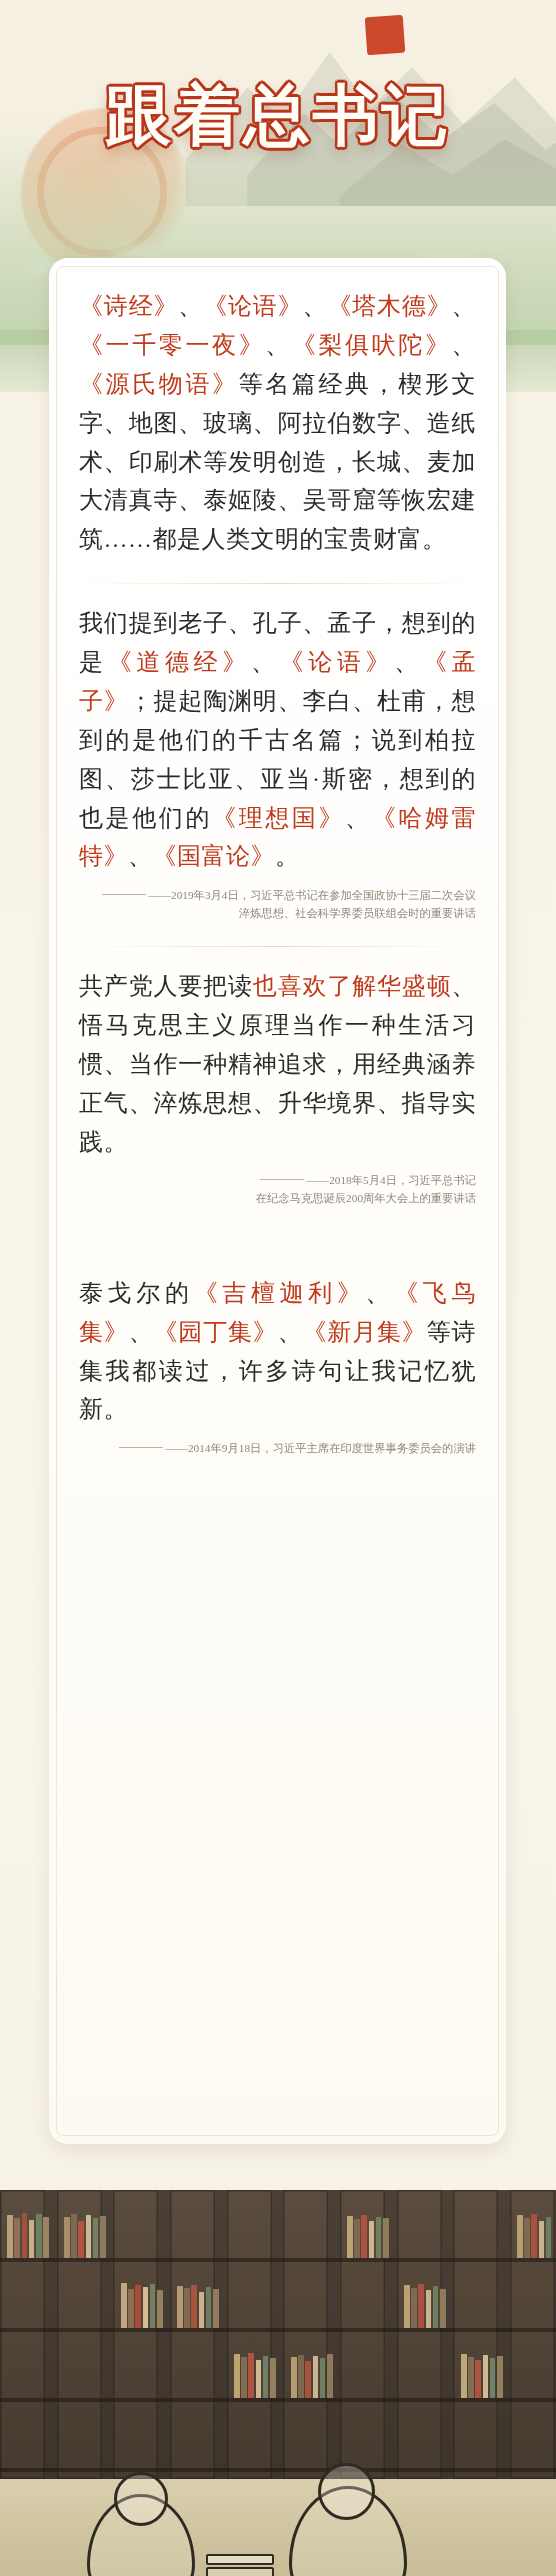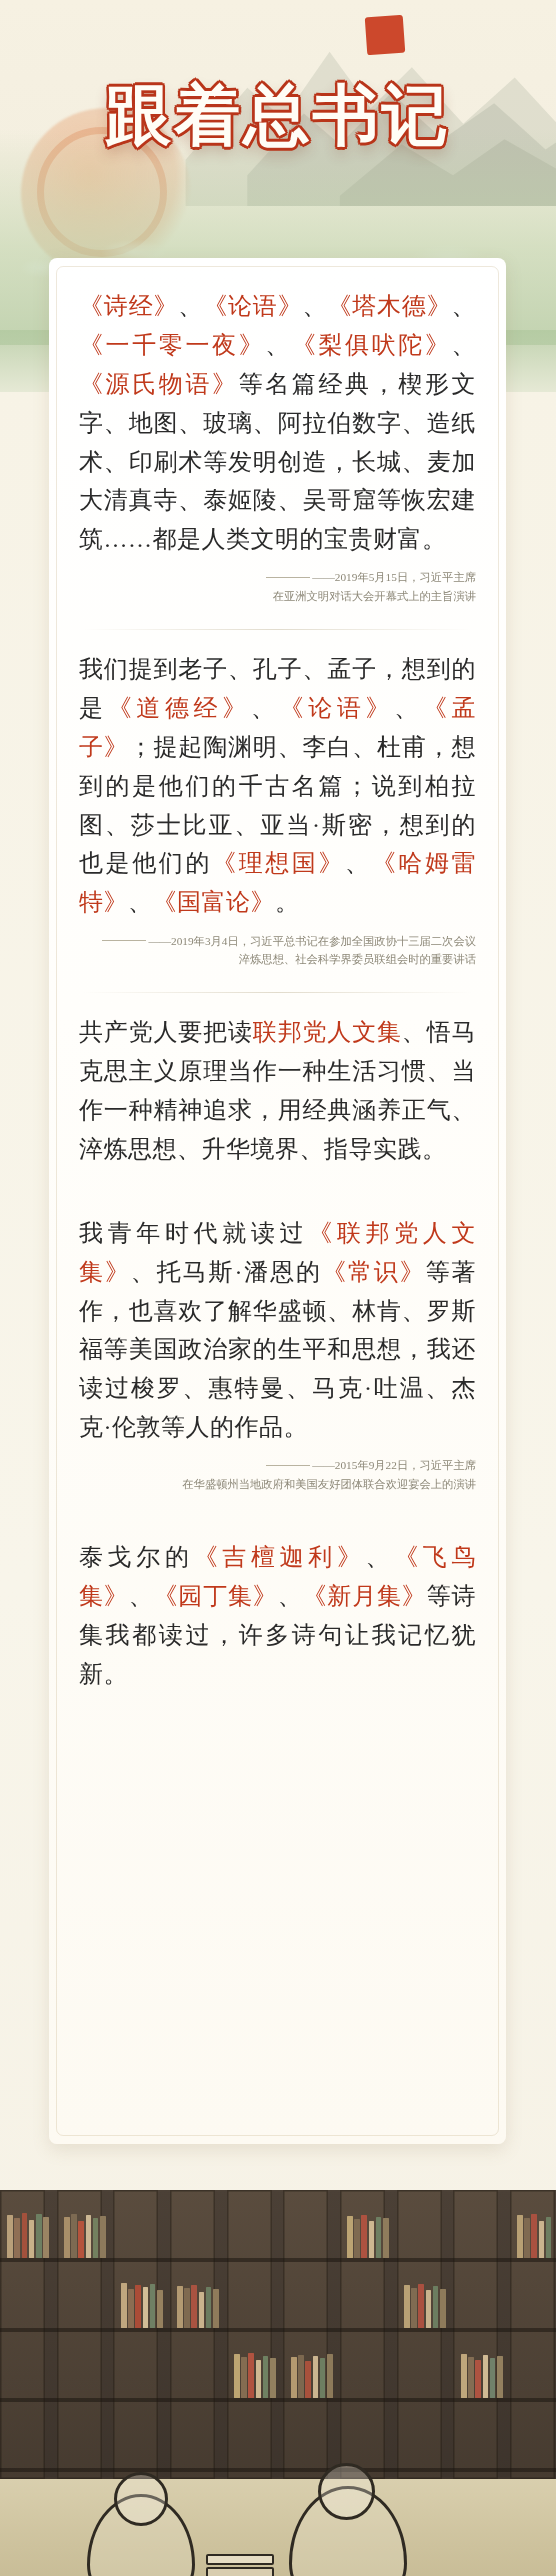--- a/index.html
+++ b/index.html
@@ -131,21 +131,21 @@
       0 7.2px 13.4px rgba(120,45,22,.30);
   }
 
   
   .card {
     position: absolute;
     left: 49px; top: 258px;
     width: 457px;
     min-height: 1886px;
     background: linear-gradient(180deg, #ffffff 0%, #fffefb 40%, #fdfaf2 100%);
-    border-radius: 8px;
+    border-radius: 19px;
     box-shadow: 0 5.2px 17.5px rgba(140,120,80,.16);
     padding: 29px 30px 31px 30px;
     z-index: 15;
   }
   .card::before {
     content: "";
     position: absolute;
     left: 7.2px; top: 8.2px; right: 7.2px; bottom: 8.2px;
     border-radius: 7.2px;
     border: 0.5px solid rgba(205,190,155,.35);
@@ -260,52 +260,48 @@
   </div>
 
   <div class="headline">
     <div class="headline-line">跟着总书记</div>
   </div>
 
   <div class="card">
 
     <div class="block">
       <div class="para"><span class="hl" style="color:#c0391b">《诗经》</span>、<span class="hl" style="color:#c0391b">《论语》</span>、<span class="hl" style="color:#c0391b">《塔木德》</span>、<span class="hl" style="color:#c0391b">《一千零一夜》</span>、<span class="hl" style="color:#c0391b">《梨俱吠陀》</span>、<span class="hl" style="color:#c0391b">《源氏物语》</span>等名篇经典，楔形文字、地图、玻璃、阿拉伯数字、造纸术、印刷术等发明创造，长城、麦加大清真寺、泰姬陵、吴哥窟等恢宏建筑……都是人类文明的宝贵财富。</div>
-      <div class="source">
-        <span class="rule"></span><span>——2019年5月15日，习近平主席</span>
-        <span class="source-l2">在亚洲文明对话大会开幕式上的主旨演讲</span>
-      </div>
     </div>
     <div class="divider"></div>
 
     <div class="block">
       <div class="para">我们提到老子、孔子、孟子，想到的是<span class="hl" style="color:#c0391b">《道德经》</span>、<span class="hl" style="color:#c0391b">《论语》</span>、<span class="hl" style="color:#c0391b">《孟子》</span>；提起陶渊明、李白、杜甫，想到的是他们的千古名篇；说到柏拉图、莎士比亚、亚当·斯密，想到的也是他们的<span class="hl" style="color:#c0391b">《理想国》</span>、<span class="hl" style="color:#c0391b">《哈姆雷特》</span>、<span class="hl" style="color:#c0391b">《国富论》</span>。</div>
       <div class="source">
         <span class="rule"></span><span>——2019年3月4日，习近平总书记在参加全国政协十三届二次会议</span>
         <span class="source-l2">淬炼思想、社会科学界委员联组会时的重要讲话</span>
       </div>
     </div>
     <div class="divider"></div>
 
     <div class="block">
-      <div class="para">共产党人要把读<span class="hl" style="color:#c0391b">联邦党人文集</span>、悟马克思主义原理当作一种生活习惯、当作一种精神追求，用经典涵养正气、淬炼思想、升华境界、指导实践。</div>
+      <div class="para">共产党人要把读<span class="hl" style="color:#c0391b">也喜欢了解华盛顿</span>、悟马克思主义原理当作一种生活习惯、当作一种精神追求，用经典涵养正气、淬炼思想、升华境界、指导实践。</div>
+      <div class="source">
+        <span class="rule"></span><span>——2018年5月4日，习近平总书记</span>
+        <span class="source-l2">在纪念马克思诞辰200周年大会上的重要讲话</span>
+      </div>
     </div>
     <div class="divider"></div>
 
-    <div class="block">
-      <div class="para">我青年时代就读过<span class="hl" style="color:#c0391b">《联邦党人文集》</span>、托马斯·潘恩的<span class="hl" style="color:#c0391b">《常识》</span>等著作，也喜欢了解华盛顿、林肯、罗斯福等美国政治家的生平和思想，我还读过梭罗、惠特曼、马克·吐温、杰克·伦敦等人的作品。</div>
-      <div class="source">
-        <span class="rule"></span><span>——2015年9月22日，习近平主席</span>
-        <span class="source-l2">在华盛顿州当地政府和美国友好团体联合欢迎宴会上的演讲</span>
-      </div>
-    </div>
     <div class="divider"></div>
 
     <div class="block">
       <div class="para">泰戈尔的<span class="hl" style="color:#c0391b">《吉檀迦利》</span>、<span class="hl" style="color:#c0391b">《飞鸟集》</span>、<span class="hl" style="color:#c0391b">《园丁集》</span>、<span class="hl" style="color:#c0391b">《新月集》</span>等诗集我都读过，许多诗句让我记忆犹新。</div>
+      <div class="source">
+        <span class="rule"></span><span>——2014年9月18日，习近平主席在印度世界事务委员会的演讲</span>
+      </div>
     </div>
 
   </div>
 
   <div class="photo">
     <div class="shelf-wall"></div>
 
     <div class="shelf-col" style="left:0px"></div>
     <div class="shelf-col" style="left:57px"></div>
     <div class="shelf-col" style="left:113px"></div>

